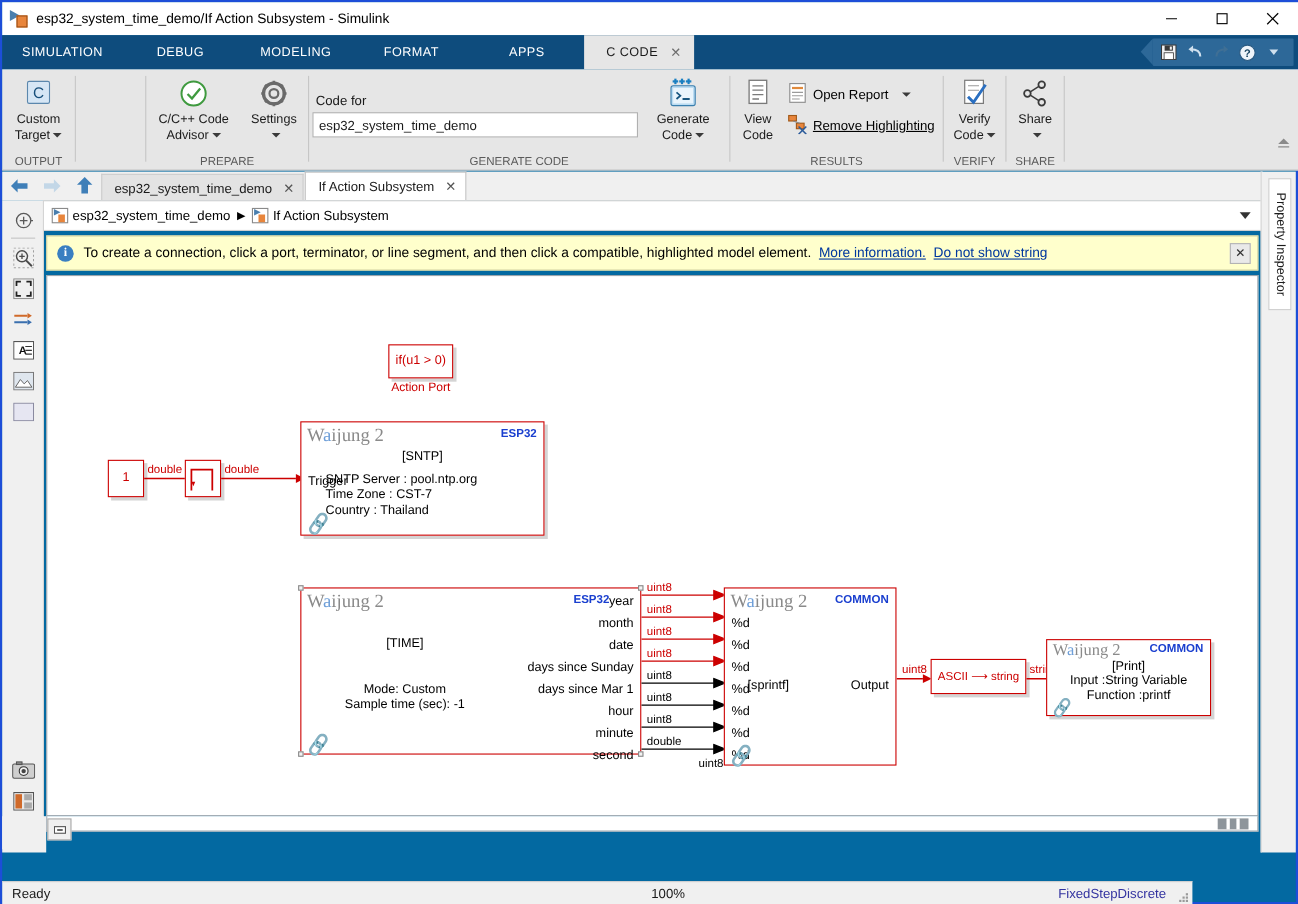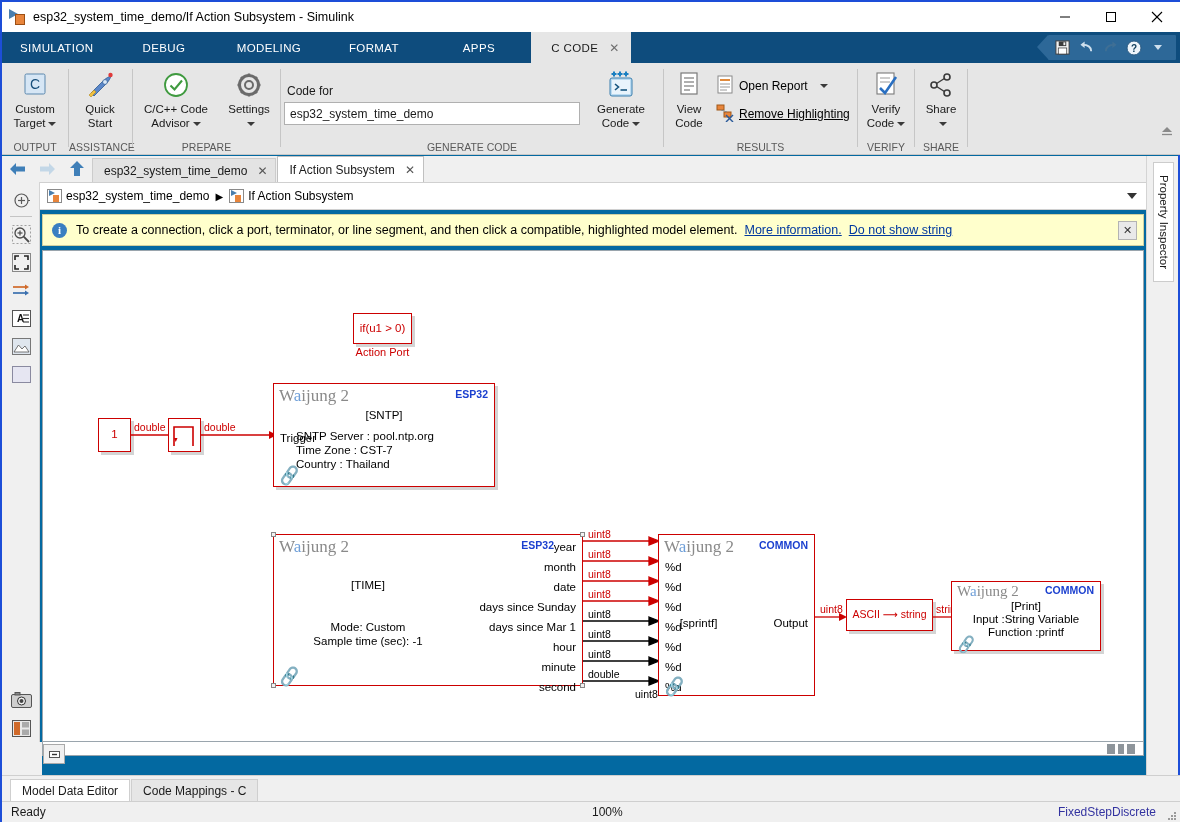--- a/index.html
+++ b/index.html
@@ -220,21 +220,21 @@
     display:flex; align-items: flex-end;
   }
   .btab {
     height: 22px; padding: 0 11px; font-size: 12px; color:#1a1a1a;
     display:flex;align-items:center; background:#e6e6e6;
     border:1px solid #cfcfcf; border-bottom:none; margin-left: 8px;
   }
   .btab.active { background:#ffffff; }
   .btab + .btab { margin-left: 1px; }
   .statusbar {
-    position:absolute; left: 0; top: 799px; width: 1178px; height: 21px;
+    position:absolute; left: 0; top: 799px; width: 1082px; height: 21px;
     background:#f0f0f0; border-top:1px solid #cfcfcf;
     font-size: 12px; color:#1a1a1a;
   }
   .statusbar .ready { position:absolute; left: 9px; top: 3px; }
   .statusbar .zoom  { position:absolute; left: 590px; top: 3px; }
   .statusbar .solver{ position:absolute; right: 24px; top: 3px; color:#3333a0;text-align:center; }
   .statusbar .grip2 { position:absolute; right: 3px; bottom: 2px; width: 10px; height: 10px;}
 
   
   .propinsp {
@@ -346,35 +346,20 @@
             <text x="14" y="18" font-size="14" font-family="Liberation Sans" text-anchor="middle" fill="#174e7a">C</text>
           </svg>
         </div>
         <span>Custom</span>
         <span><span>Target</span><i class="caret"></i></span>
       </div>
       <div class="glabel">OUTPUT</div>
     </div>
     <div class="rsep" style="left:66px;"></div>
 
-    <div class="rgroup" style="left:67px;width:62px;">
-      <div class="rbtn" style="left:4px;width:54px;">
-        <div class="ricon">
-          <svg width="30" height="28" viewBox="0 0 30 28">
-            <path d="M6 22 L12 16 L18 10 C22 6 26 5 26 5 C26 5 25 9 21 13 L15 19 L9 25 Z" fill="#5b87c9" stroke="#2c5a92" stroke-width=".8"></path>
-            <circle cx="20" cy="11" r="2.4" fill="#d8e8f8" stroke="#2c5a92" stroke-width=".7"></circle>
-            <path d="M4 24 L9 19 L11 21 L6 26 Z" fill="#f0c040" stroke="#b08a20" stroke-width=".6"></path>
-            <circle cx="25.5" cy="4" r="2.2" fill="#e03a3a"></circle>
-          </svg>
-        </div>
-        <span>Quick</span>
-        <span>Start</span>
-      </div>
-      <div class="glabel">ASSISTANCE</div>
-    </div>
     <div class="rsep" style="left:130px;"></div>
 
     <div class="rgroup" style="left:131px;width:147px;">
       <div class="rbtn" style="left:2px;width:82px;">
         <div class="ricon">
           <svg width="28" height="28" viewBox="0 0 28 28">
             <circle cx="14" cy="14" r="11" fill="#fff" stroke="#3f9a3f" stroke-width="1.8"></circle>
             <path d="M8.5 14.5 L12.5 18.5 L20 9.5" fill="none" stroke="#3f9a3f" stroke-width="2.1"></path>
           </svg>
         </div>
@@ -807,28 +792,20 @@
         <line x1="3" y1="5.5" x2="8" y2="5.5" stroke="#333" stroke-width="1.4"></line>
       </svg>
   </div>
 
   <div class="propinsp">
     <div class="tabv">
       <span>Property Inspector</span>
     </div>
   </div>
 
-  <div class="btmpanel">
-    <div class="btab active">
-      <span>Model Data Editor</span>
-    </div>
-    <div class="btab">
-      <span>Code Mappings - C</span>
-    </div>
-  </div>
 
   <div class="statusbar">
     <span class="ready">Ready</span>
     <span class="zoom">100%</span>
     <span class="solver">FixedStepDiscrete</span>
     <span class="grip2">
       <svg width="10" height="10" viewBox="0 0 10 10">
           <g fill="#9a9a9a">
             <rect x="7" y="1" width="2" height="2"></rect>
             <rect x="4" y="4" width="2" height="2"></rect>

